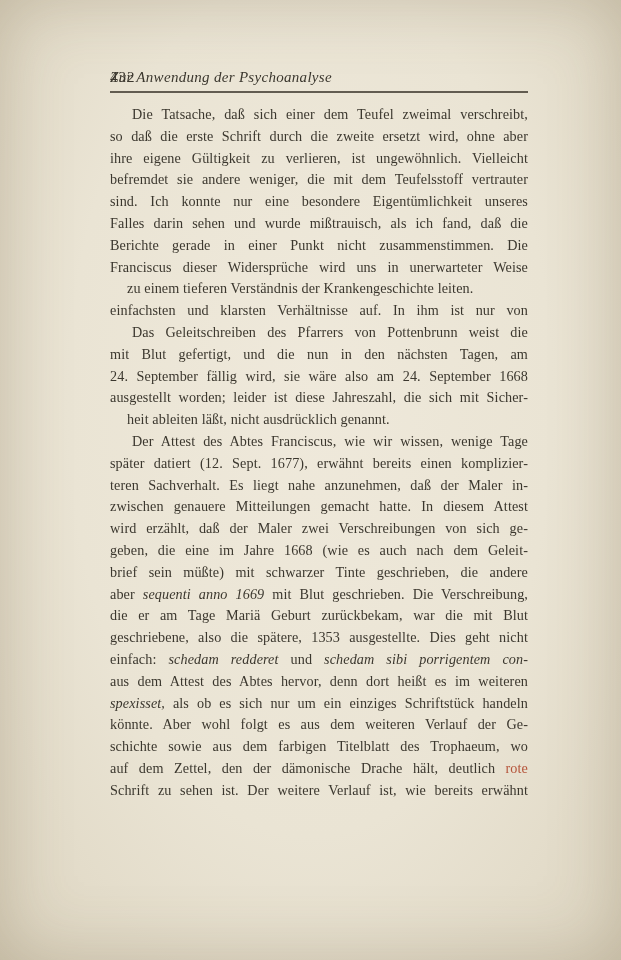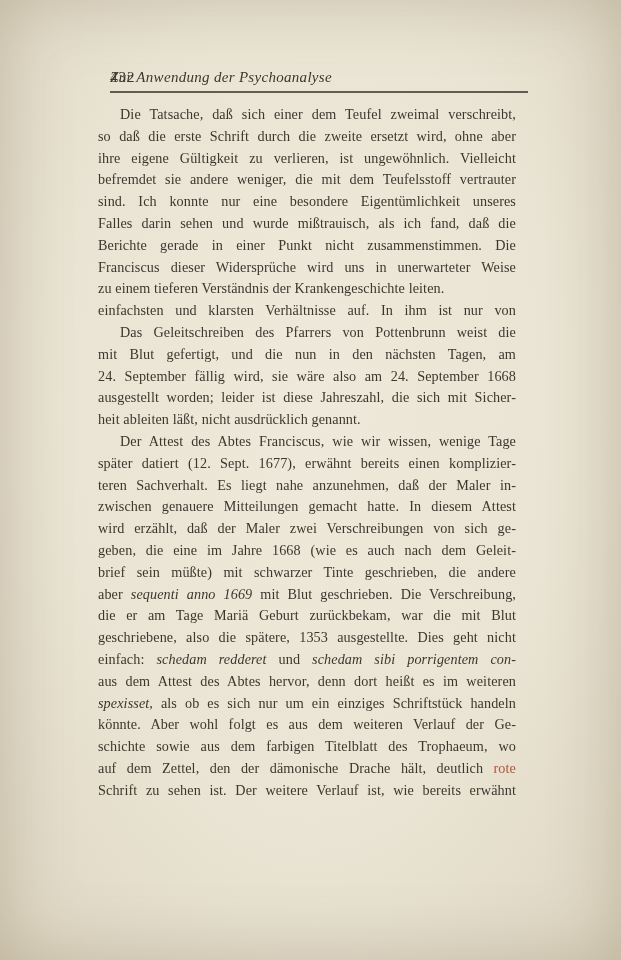--- a/index.html
+++ b/index.html
@@ -37,36 +37,36 @@
     letter-spacing:0.3px;
   }
   .rule{
     position:absolute;
     left:110px;top:91px;width:418px;height:2px;
     background:var(--rule);
     opacity:0.85;
   }
   .body-text{
     position:absolute;
-    left:98px;top:104px;width:418px;
+    left:110px;top:104px;width:418px;
     font-size:14.2px;
     line-height:21.8px;
     letter-spacing:0.1px;
     color:var(--ink);
   }
   .paragraph{margin:0;padding:0;}
   .line{
     text-align:justify;
     text-align-last:justify;
     height:21.8px;
     white-space:normal;
     overflow:visible;
   }
   .line.indent{text-indent:22px;}
-  .line.end{text-align-last:left;}
+  .line.end{text-align-last:left;margin-left:17px;}
   .it{font-style:italic;}
   .red{color:var(--red);}
 </style>
 </head>
 <body>
 
 <div class="page">
   <div class="header">
     <span class="pagenum">432</span>
     <span class="running-title">Zur Anwendung der Psychoanalyse</span>

